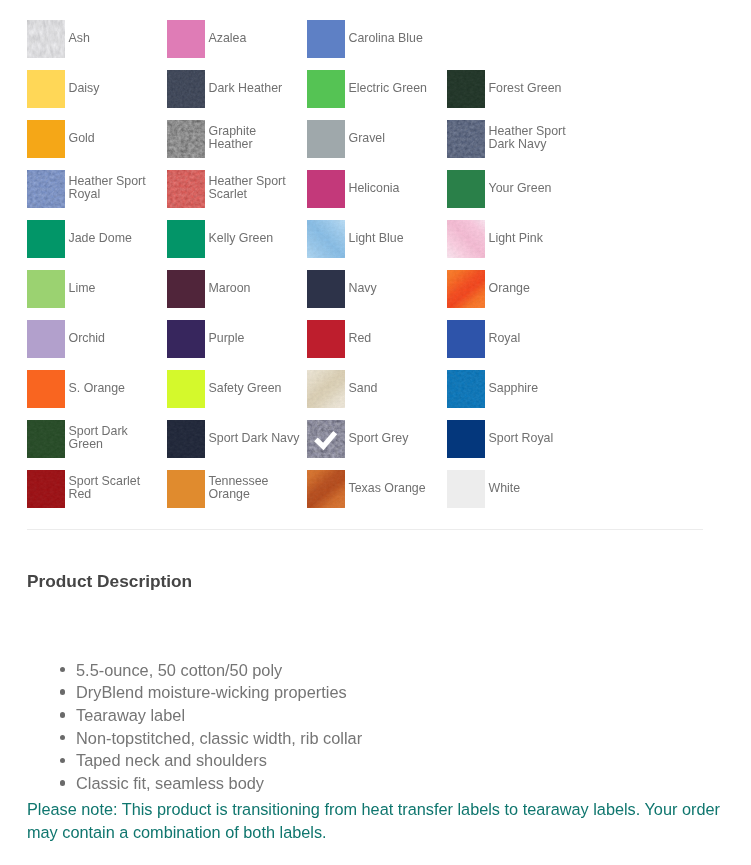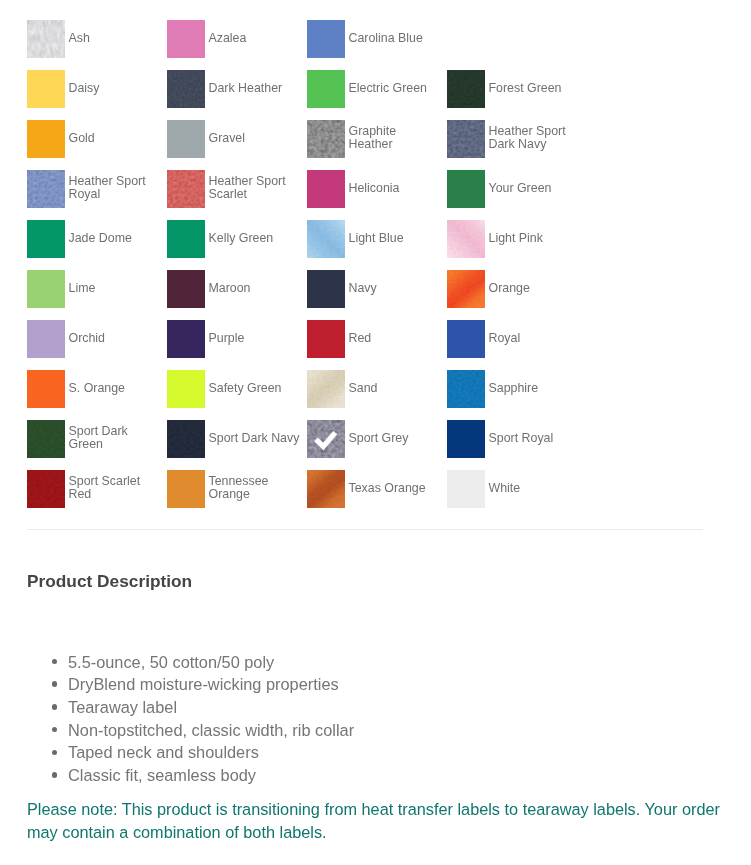--- a/index.html
+++ b/index.html
@@ -9,21 +9,21 @@
   .swatch-row{display:flex;height:50px;}
   .swatch-item{width:140px;display:flex;align-items:flex-start;cursor:pointer;}
   .sw{width:38px;height:38px;flex:0 0 38px;position:relative;overflow:hidden;}
   .sw .texsvg{position:absolute;left:0;top:0;width:38px;height:38px;display:block;}
   .sw-label{font-size:12.4px;color:#707070;margin-left:3.5px;line-height:12.9px;padding-top:11.8px;width:93px;}
   .sw-label.two{padding-top:5.4px;}
   .check{position:absolute;left:0;top:0;width:38px;height:38px;}
   .check svg{display:block;}
   hr.divider{position:absolute;left:27px;top:529px;width:676px;height:1px;border:0;background:#ececec;margin:0;}
   .desc-heading{position:absolute;left:27px;top:571px;font-size:17.3px;font-weight:bold;color:#454545;}
-  ul.bullets{position:absolute;left:64px;top:646.5px;margin:4px;padding:0;list-style:none;}
+  ul.bullets{position:absolute;left:64px;top:646.5px;margin:12px;padding:0;list-style:none;}
   ul.bullets li{font-size:16.35px;color:#757575;line-height:22.7px;position:relative;}
   ul.bullets li .dot{position:absolute;left:-16.2px;top:8.2px;width:5.5px;height:5.5px;border-radius:50%;background:#6a6a6a;}
   .note{position:absolute;left:27px;top:798px;width:697px;font-size:16.3px;color:#0f766e;line-height:22.8px;}
 </style>
 </head>
 <body>
 
 <div class="page">
 
   <div class="swatch-grid">
@@ -103,41 +103,41 @@
           </span>
         <span class="sw-label">Forest Green</span>
       </div>
     </div>
     <div class="swatch-row">
       <div class="swatch-item">
         <span class="sw" style="background: rgb(245, 167, 23);"></span>
         <span class="sw-label">Gold</span>
       </div>
       <div class="swatch-item">
+        <span class="sw" style="background: rgb(138, 138, 138);">
+            <svg class="texsvg" width="38" height="38" viewBox="0 0 38 38" preserveAspectRatio="none">
+              <defs>
+                <filter id="f9" x="0" y="0" width="100%" height="100%" color-interpolation-filters="sRGB">
+                  <feTurbulence type="fractalNoise" baseFrequency="0.28 0.30" numOctaves="4" seed="3" result="n"></feTurbulence>
+                  <feColorMatrix in="n" type="matrix" values="0 0 0 0 0  0 0 0 0 0  0 0 0 0 0  1 0 0 0 0"></feColorMatrix>
+                </filter>
+                <filter id="g9" x="0" y="0" width="100%" height="100%" color-interpolation-filters="sRGB">
+                  <feTurbulence type="fractalNoise" baseFrequency="0.28 0.30" numOctaves="4" seed="43" result="n"></feTurbulence>
+                  <feColorMatrix in="n" type="matrix" values="0 0 0 0 1  0 0 0 0 1  0 0 0 0 1  1 0 0 0 0"></feColorMatrix>
+                </filter>
+              </defs>
+              <rect width="38" height="38" filter="url(#f9)" opacity="0.46"></rect>
+              <rect width="38" height="38" filter="url(#g9)" opacity="0.46"></rect>
+            </svg>
+          </span>
+        <span class="sw-label two">Graphite Heather</span>
+      </div>
+      <div class="swatch-item">
         <span class="sw" style="background: rgb(159, 168, 171);"></span>
         <span class="sw-label">Gravel</span>
-      </div>
-      <div class="swatch-item">
-        <span class="sw" style="background: rgb(138, 138, 138);">
-            <svg class="texsvg" width="38" height="38" viewBox="0 0 38 38" preserveAspectRatio="none">
-              <defs>
-                <filter id="f9" x="0" y="0" width="100%" height="100%" color-interpolation-filters="sRGB">
-                  <feTurbulence type="fractalNoise" baseFrequency="0.28 0.30" numOctaves="4" seed="3" result="n"></feTurbulence>
-                  <feColorMatrix in="n" type="matrix" values="0 0 0 0 0  0 0 0 0 0  0 0 0 0 0  1 0 0 0 0"></feColorMatrix>
-                </filter>
-                <filter id="g9" x="0" y="0" width="100%" height="100%" color-interpolation-filters="sRGB">
-                  <feTurbulence type="fractalNoise" baseFrequency="0.28 0.30" numOctaves="4" seed="43" result="n"></feTurbulence>
-                  <feColorMatrix in="n" type="matrix" values="0 0 0 0 1  0 0 0 0 1  0 0 0 0 1  1 0 0 0 0"></feColorMatrix>
-                </filter>
-              </defs>
-              <rect width="38" height="38" filter="url(#f9)" opacity="0.46"></rect>
-              <rect width="38" height="38" filter="url(#g9)" opacity="0.46"></rect>
-            </svg>
-          </span>
-        <span class="sw-label two">Graphite Heather</span>
       </div>
       <div class="swatch-item">
         <span class="sw" style="background: rgb(80, 93, 124);">
             <svg class="texsvg" width="38" height="38" viewBox="0 0 38 38" preserveAspectRatio="none">
               <defs>
                 <filter id="f11" x="0" y="0" width="100%" height="100%" color-interpolation-filters="sRGB">
                   <feTurbulence type="fractalNoise" baseFrequency="0.33 0.33" numOctaves="4" seed="11" result="n"></feTurbulence>
                   <feColorMatrix in="n" type="matrix" values="0 0 0 0 0  0 0 0 0 0  0 0 0 0 0  1 0 0 0 0"></feColorMatrix>
                 </filter>
                 <filter id="g11" x="0" y="0" width="100%" height="100%" color-interpolation-filters="sRGB">

